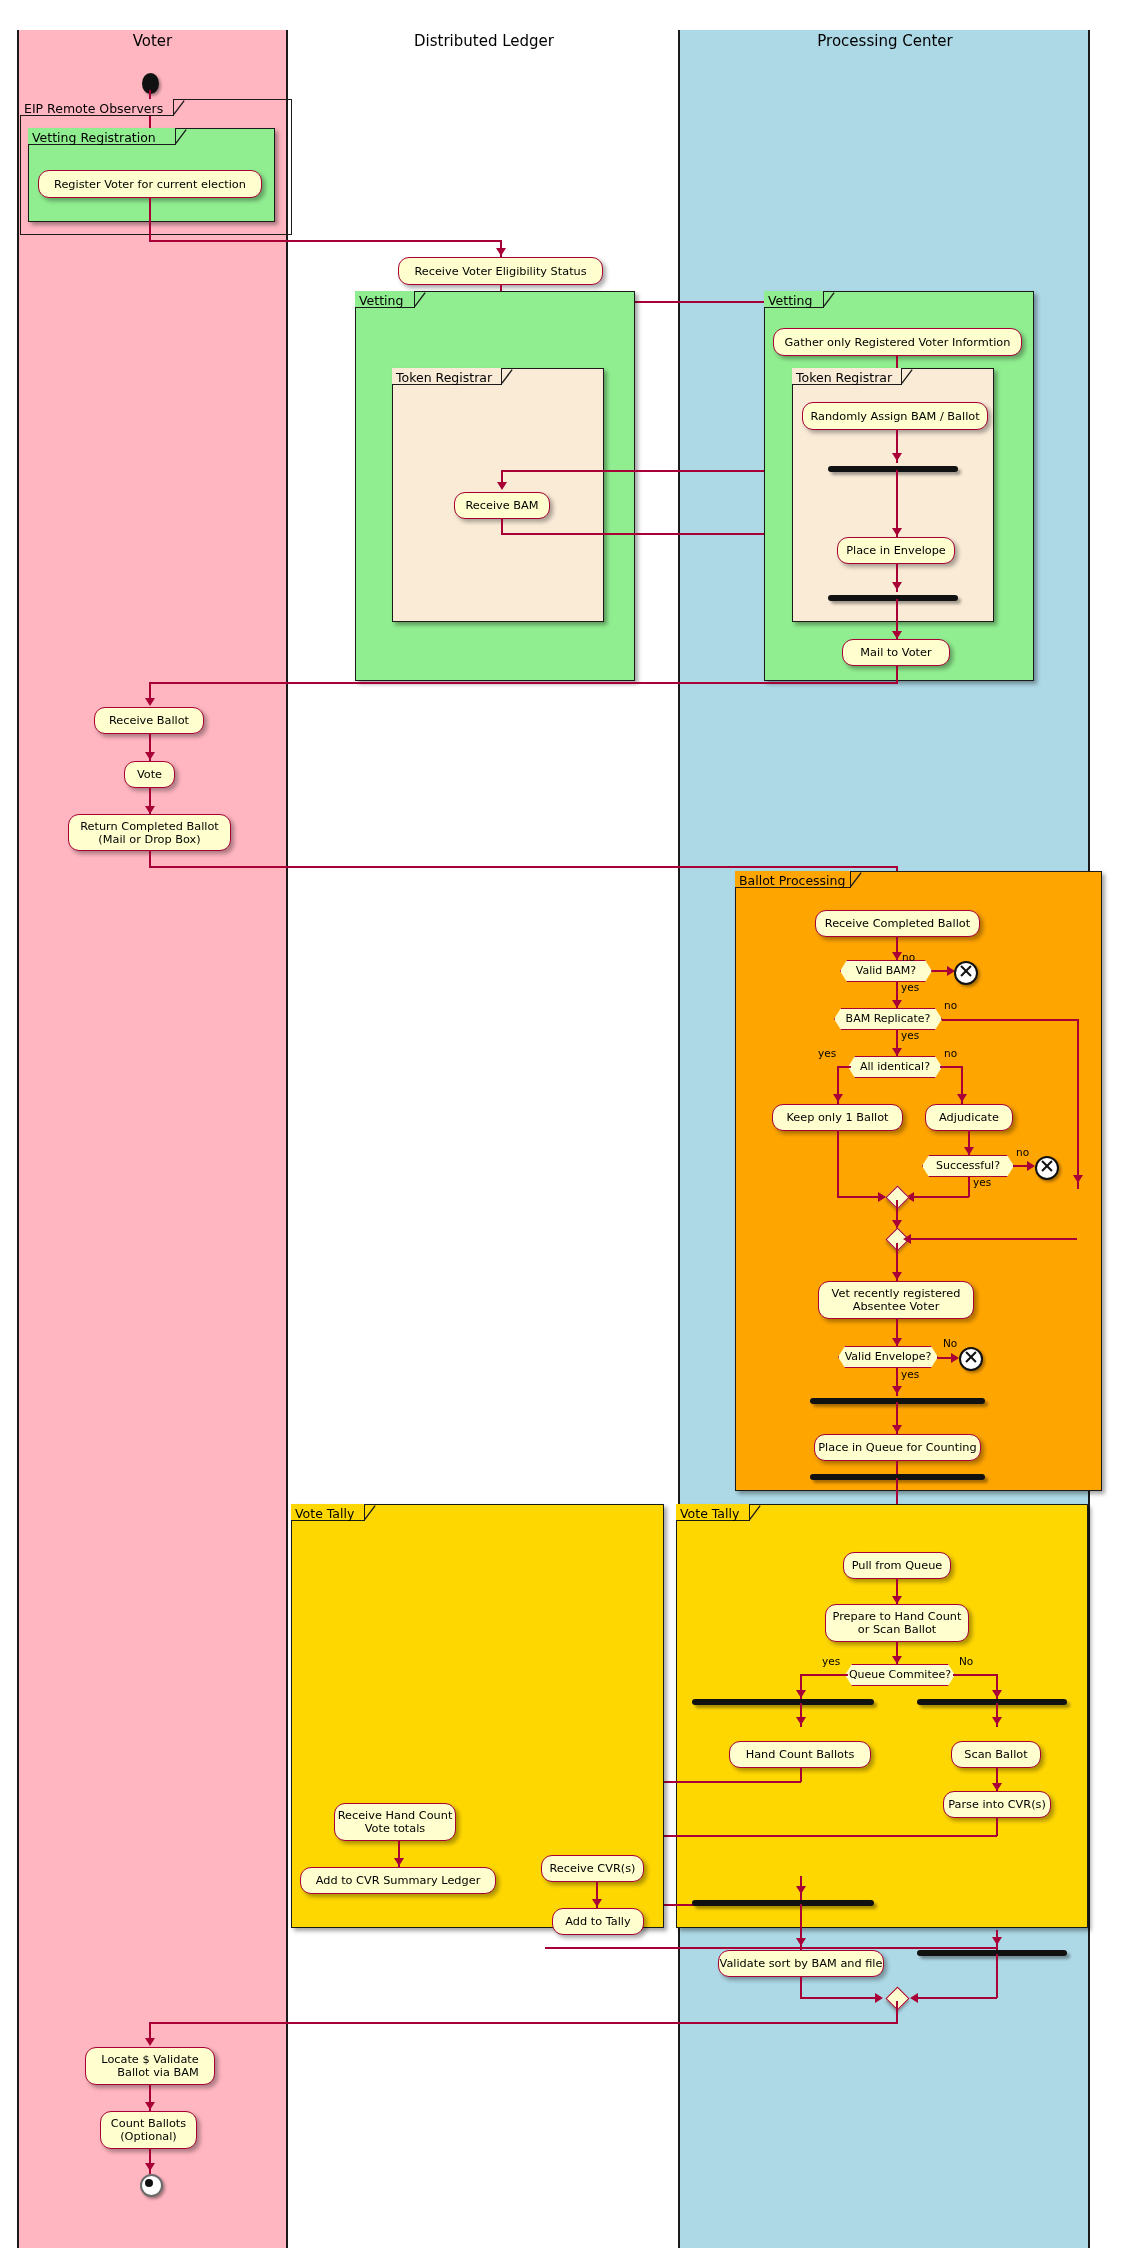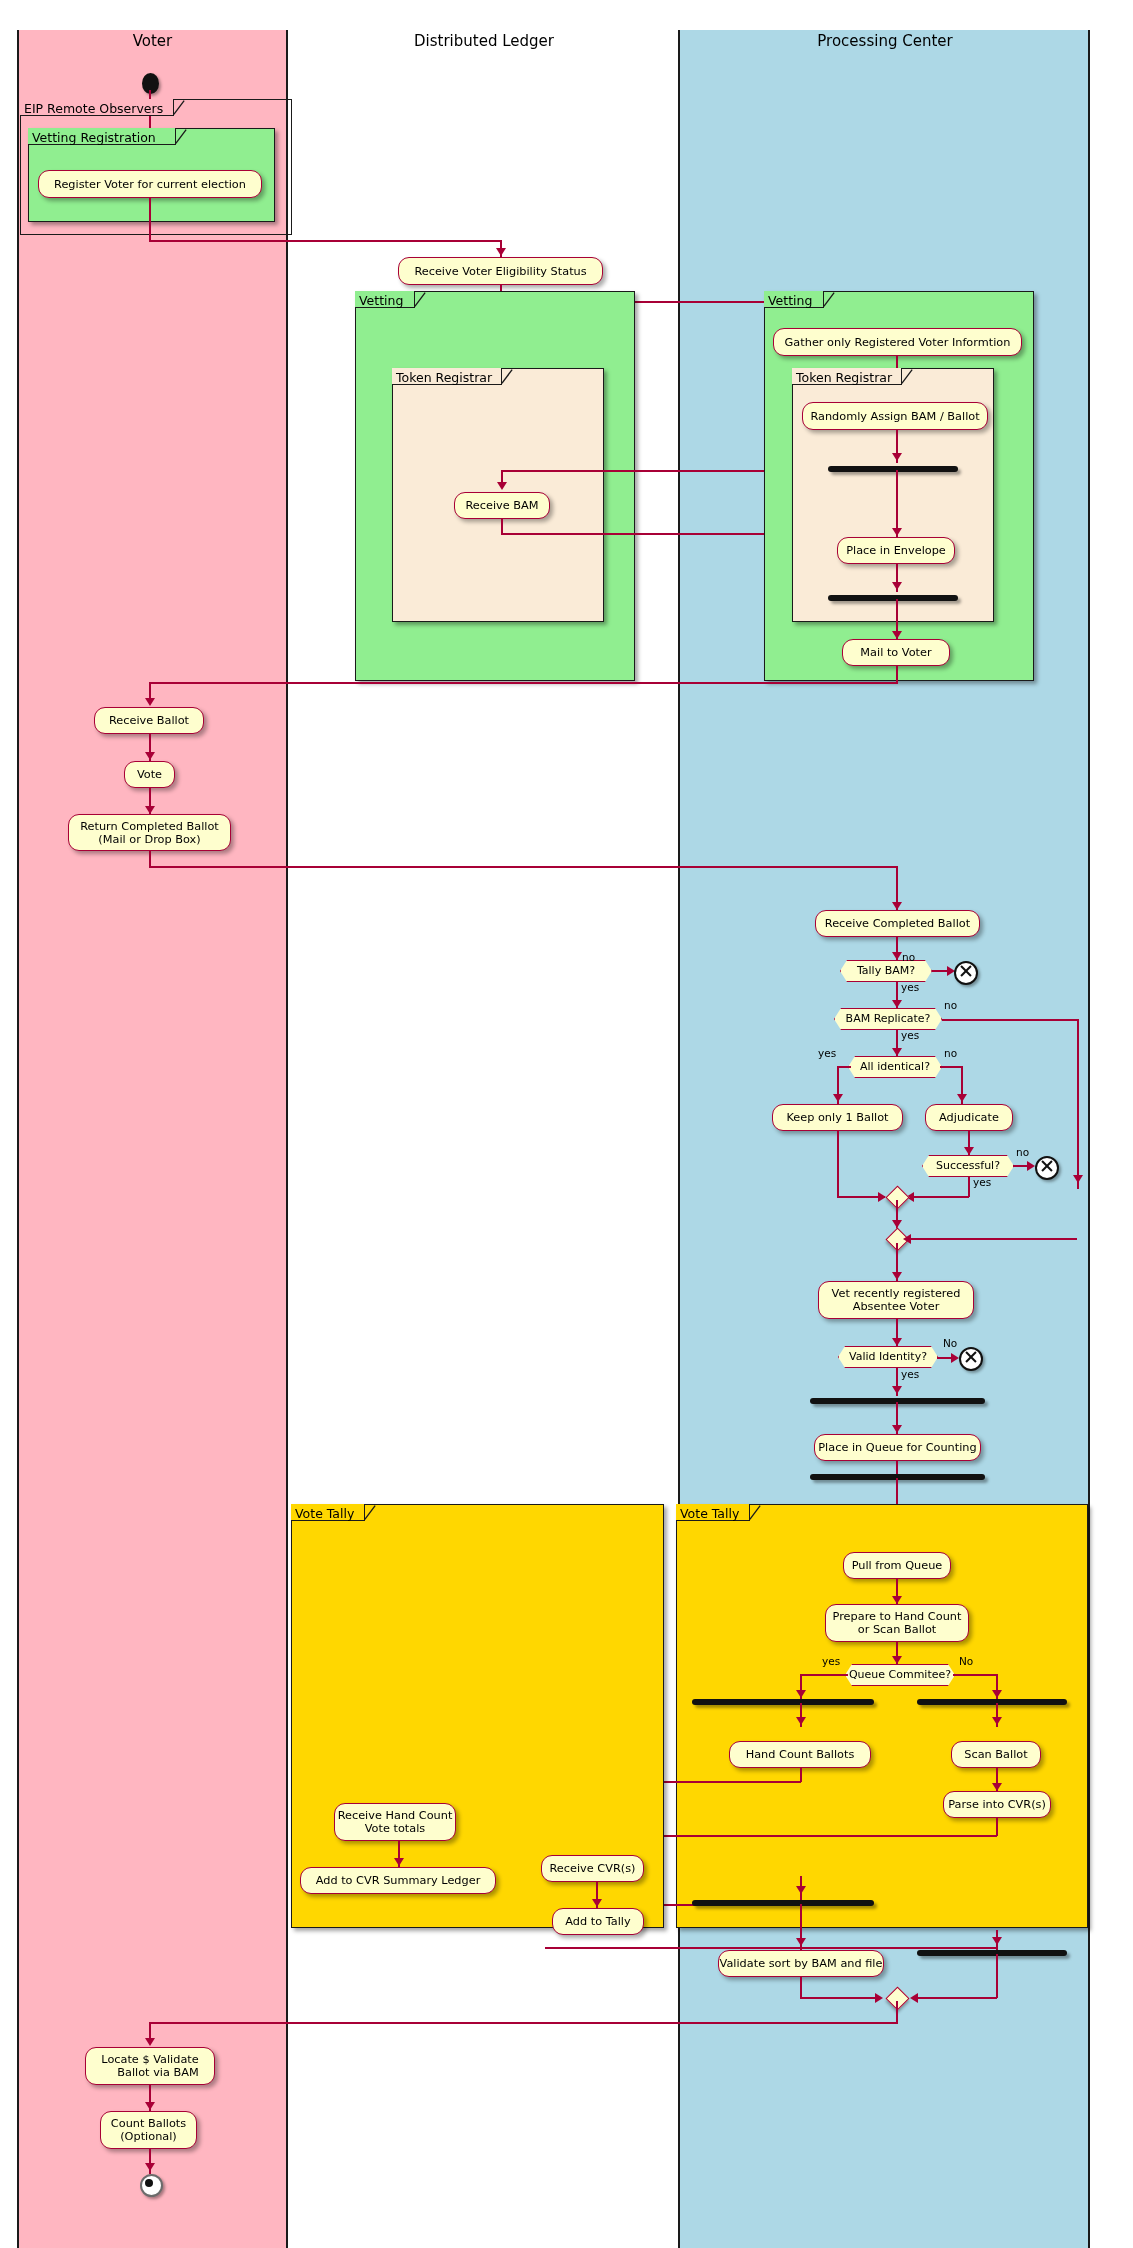--- a/index.html
+++ b/index.html
@@ -196,27 +196,34 @@
   <div class="arrowdown" style="left:145px;top:806px;"></div>
 
   <div class="act" style="left:68px;top:814px;width:163px;height:37px;">Return Completed Ballot
 (Mail or Drop Box)</div>
 
   <div class="v" style="left:149px;top:851px;height:17px;"></div>
   <div class="h" style="left:149px;top:866px;width:748px;"></div>
   <div class="v" style="left:896px;top:866px;height:46px;"></div>
   <div class="arrowdown" style="left:892px;top:902px;"></div>
 
+  <div class="frame frame-orange" style="left:735px;top:871px;width:367px;height:620px;">
+    <div class="lbl-tab" style="width:116px;background:#FFA500;"></div>
+    <div class="lbl-text" style="width:112px;">Ballot Processing</div>
+    <svg class="lbl-slash" style="left:114px;top:-1px;" width="14" height="18" viewBox="0 0 14 18">
+      <path d="M1 17 L13 1" stroke="#1a1a1a" stroke-width="1.6" fill="none"></path>
+    </svg>
+  </div>
 
   <div class="act" style="left:815px;top:910px;width:165px;height:27px;">Receive Completed Ballot</div>
 
   <div class="v" style="left:896px;top:937px;height:24px;"></div>
   <div class="arrowdown" style="left:892px;top:952px;"></div>
 
-  <div class="dec" style="left:840px;top:960px;width:92px;height:22px;">Tally BAM?</div>
+  <div class="dec" style="left:840px;top:960px;width:92px;height:22px;">Valid BAM?</div>
   <div class="elbl" style="left:902px;top:951px;">no</div>
   <div class="h" style="left:932px;top:970px;width:18px;"></div>
   <div class="arrowright" style="left:947px;top:966px;"></div>
   <div class="xstop" style="left:954px;top:961px;"></div>
 
   <div class="elbl" style="left:901px;top:981px;">yes</div>
   <div class="v" style="left:896px;top:982px;height:27px;"></div>
   <div class="arrowdown" style="left:892px;top:1000px;"></div>
 
   <div class="dec" style="left:834px;top:1008px;width:108px;height:22px;">BAM Replicate?</div>
@@ -273,21 +280,21 @@
 
   <div class="v" style="left:896px;top:1243px;height:40px;"></div>
   <div class="arrowdown" style="left:892px;top:1272px;"></div>
 
   <div class="act" style="left:818px;top:1281px;width:156px;height:38px;">Vet recently registered
 Absentee Voter</div>
 
   <div class="v" style="left:896px;top:1319px;height:28px;"></div>
   <div class="arrowdown" style="left:892px;top:1338px;"></div>
 
-  <div class="dec" style="left:838px;top:1346px;width:100px;height:22px;">Valid Identity?</div>
+  <div class="dec" style="left:838px;top:1346px;width:100px;height:22px;">Valid Envelope?</div>
   <div class="elbl" style="left:943px;top:1337px;">No</div>
   <div class="h" style="left:937px;top:1357px;width:18px;"></div>
   <div class="arrowright" style="left:951px;top:1353px;"></div>
   <div class="xstop" style="left:959px;top:1347px;"></div>
 
   <div class="elbl" style="left:901px;top:1368px;">yes</div>
   <div class="v" style="left:896px;top:1368px;height:28px;"></div>
   <div class="arrowdown" style="left:892px;top:1386px;"></div>
   <div class="bar" style="left:810px;top:1398px;width:175px;"></div>
 

